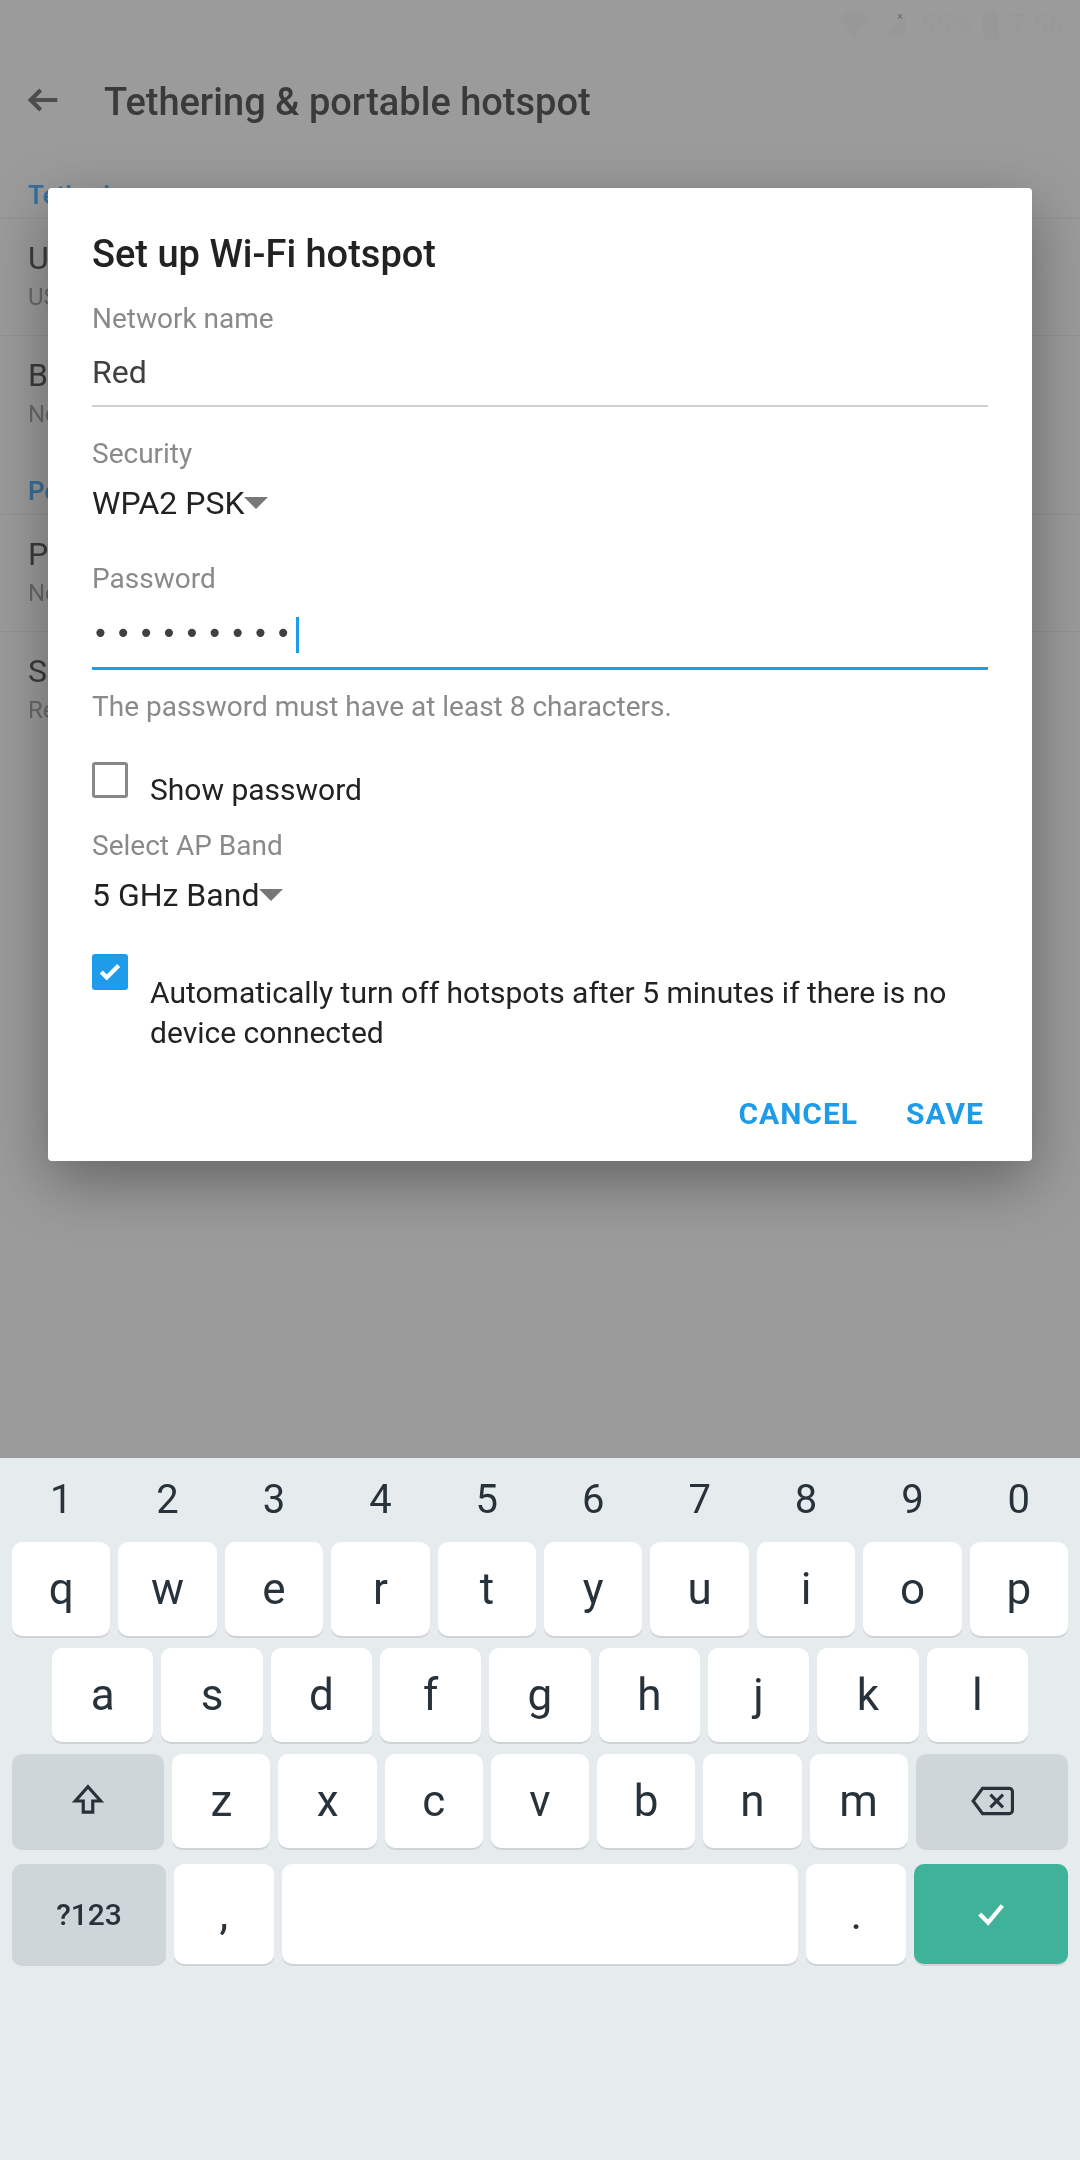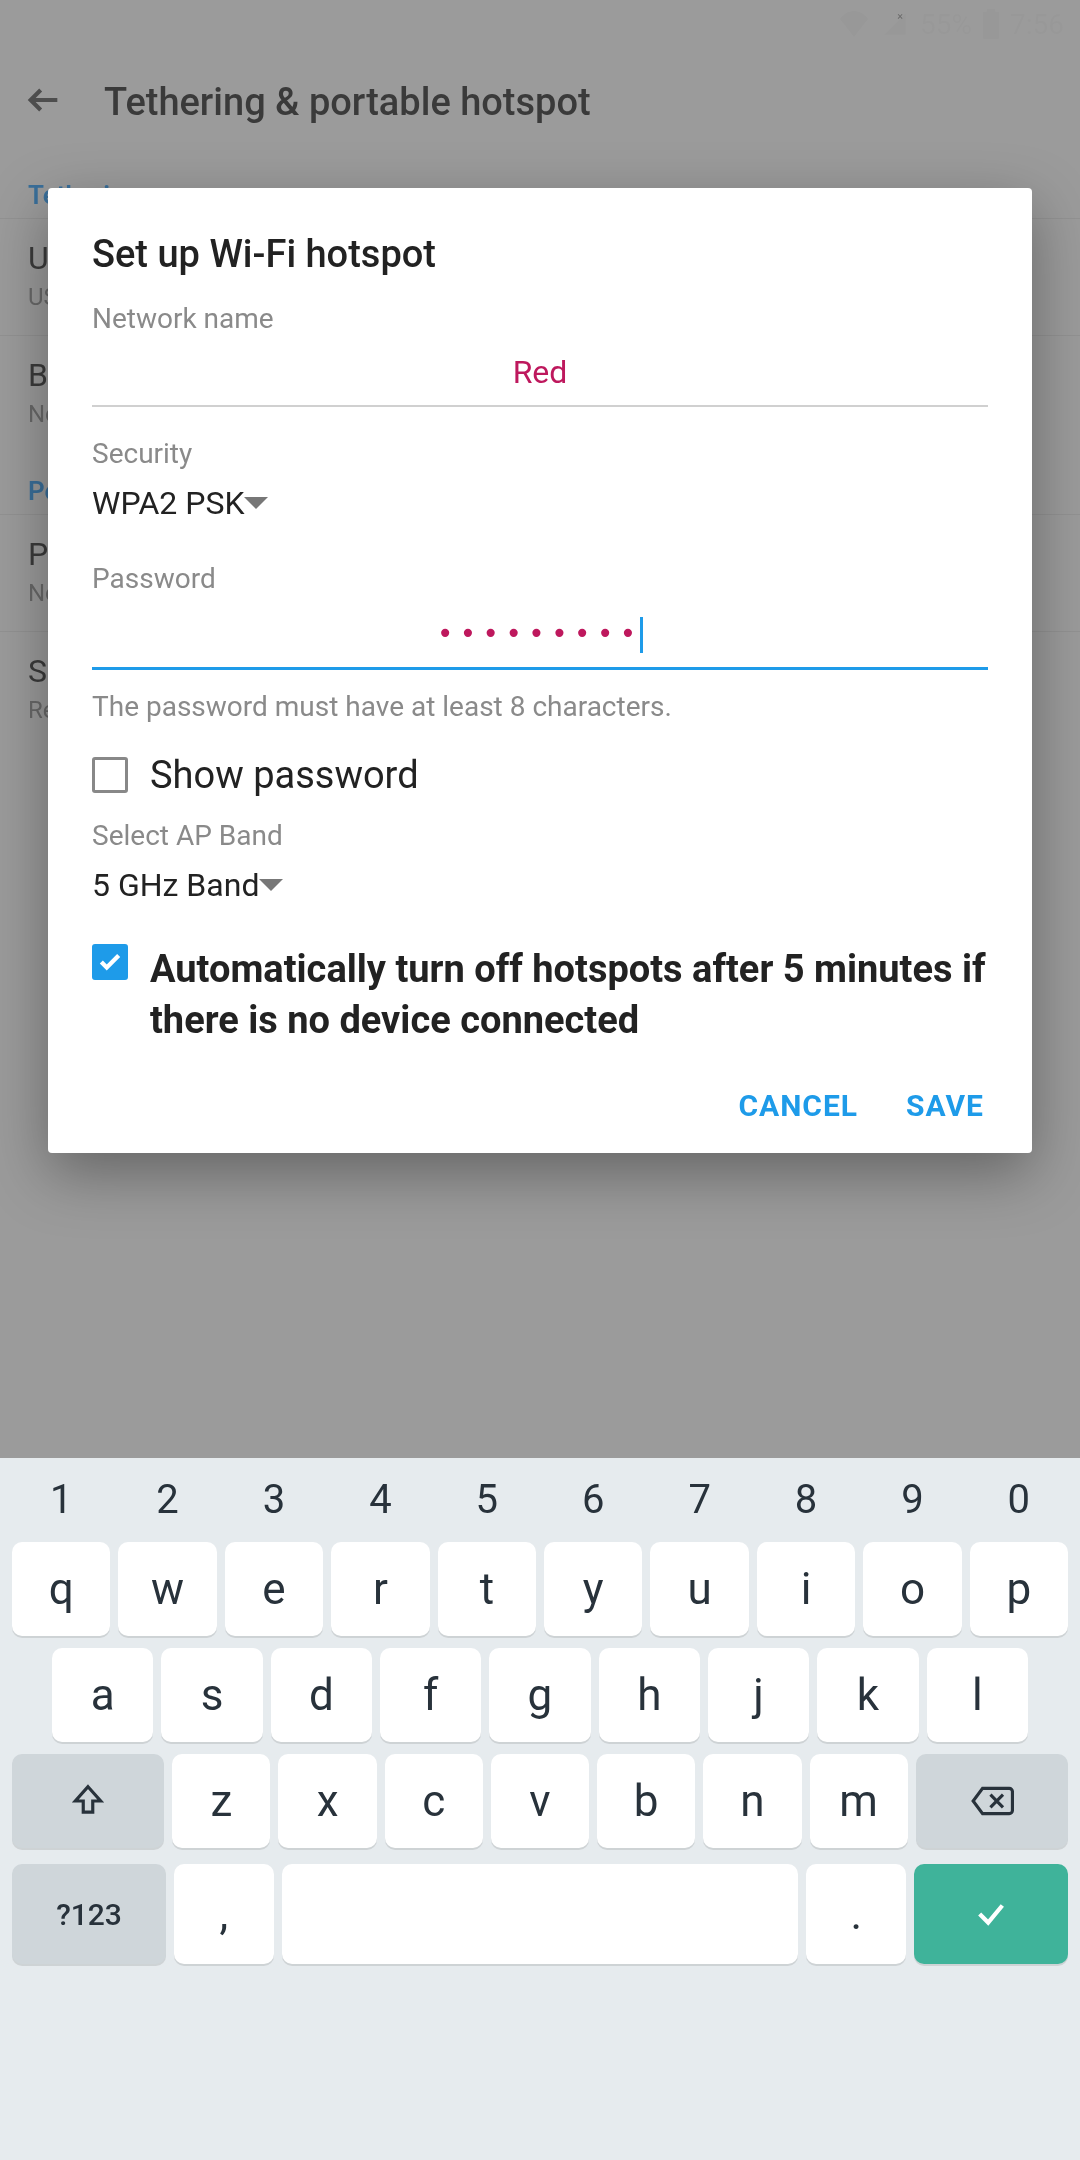--- a/index.html
+++ b/index.html
@@ -21,35 +21,35 @@
 
   .sect-label { color: #2196f3; font-size: 26px; font-weight: 600; padding: 24px 28px 8px; }
   .pref { padding: 20px 28px 24px; border-top: 1px solid #e2e2e2; }
   .pref-title { font-size: 32px; color: #222; }
   .pref-sub { font-size: 24px; color: #888; margin-top: 6px; }
 
   
   .dialog { position: absolute; left: 48px; right: 48px; top: 188px; background: #fff; border-radius: 4px; box-shadow: 0 20px 60px rgba(0,0,0,0.35); padding: 44px 44px 30px; z-index: 20; }
   .dlg-title { font-size: 38px; color: #222; font-weight: 500; margin-bottom: 26px; }
   .fld-label { font-size: 28px; color: #8a8a8a; margin-bottom: 10px; }
-  .fld-input { width: 100%; border: none; border-bottom: 2px solid #d0d0d0; font-size: 32px; color: #be185d; padding: 8px 0 14px; outline: none; background: transparent; text-align: center; }
+  .fld-input { width: 100%; border: none; border-bottom: 2px solid #d0d0d0; font-size: 32px; color: #404040; padding: 8px 0 14px; outline: none; background: transparent; }
   .fld-input.active { border-bottom: 3px solid #1e9be9; }
   .pw-dots { letter-spacing: 6px; font-size: 28px; font-family: monospace; }
   .caret { display: inline-block; width: 3px; height: 36px; background: #1e9be9; vertical-align: middle; margin-left: -2px; }
   .select-row { display: flex; align-items: center; border-bottom: none; padding: 4px 0 10px;}
   .select-row .val { font-size: 32px; color: #222; }
   .chev { width: 0; height: 0; border-left: 12px solid transparent; border-right: 12px solid transparent; border-top: 12px solid #777; }
   .helper { font-size: 28px; color: #8a8a8a; margin-top: 20px; }
   .chk-row { display: flex; align-items: center; gap: 22px; margin-top: 28px; }
   .chk-box { width: 36px; height: 36px; border: 3px solid #888; border-radius: 3px; flex-shrink: 0; display:flex; align-items:center; justify-content:center;}
   .chk-box.checked { background: #1e9be9; border-color: #1e9be9; }
   .chk-box.checked svg { stroke: #fff; }
-  .chk-label { font-size: 38px; color: #222; }
+  .chk-label { font-size: 30px; color: #222; margin-top: 19px; }
   .auto-row { display:flex; gap:22px; align-items:flex-start; margin-top:26px;}
-  .auto-row .chk-label { line-height: 1.35; font-weight: bold; }
+  .auto-row .chk-label { line-height: 1.35; }
   .dlg-actions { display:flex; justify-content:flex-end; gap:48px; margin-top:42px; padding-right:4px; }
   .dlg-btn { color:#1e9be9; font-size:30px; font-weight:700; letter-spacing:1px; background:none; border:none; cursor:pointer; }
 
   .group { margin-bottom: 30px; }
 
   
   .keyboard { position:absolute; left:0; right:0; bottom:0; height:702px; background:#e6ebee; z-index:30; padding:10px 6px 6px; display:flex; flex-direction:column; gap:12px;}
   .krow { display:flex; gap:8px; padding:0 6px; }
   .krow.nums .key { background:transparent; box-shadow:none; font-size:40px; color:#28323b; height:62px;}
   .key { flex:1; height:94px; background:#fff; border-radius:10px; display:flex; align-items:center; justify-content:center; font-size:44px; color:#28323b; box-shadow:0 2px 0 rgba(0,0,0,0.1); cursor:pointer; user-select:none;}

